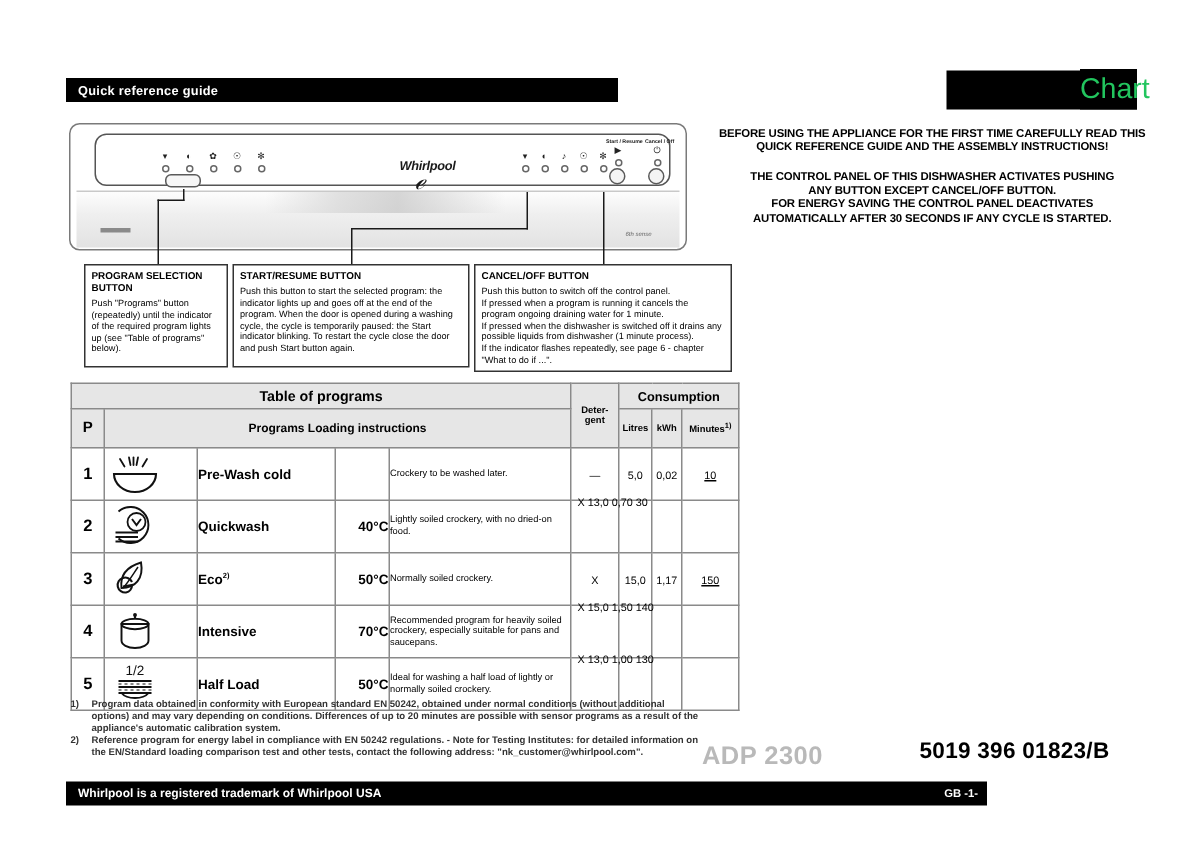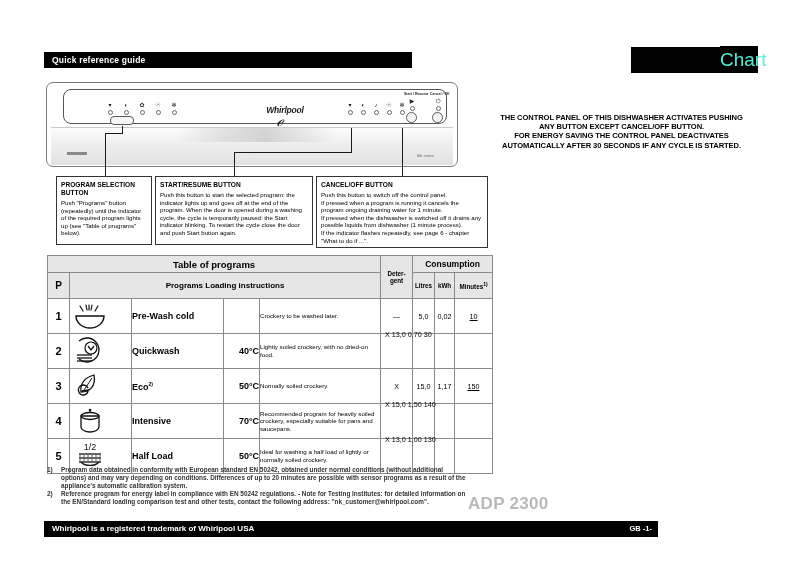--- a/index.html
+++ b/index.html
@@ -40,21 +40,21 @@
     position: absolute;
     left: 631px; top: 47px;
     width: 127px; height: 26px;
     background: #000;
   }
   .topbar-chart {
     position: absolute;
     left: 720px; top: 46px;
     width: 38px; height: 27px;
     background: #000;
-    color: #5eead4;
+    color: #22c55e;
     font-size: 19px;
     font-weight: normal;
     line-height: 27px;
     text-align: left;
   }
 
   
   .appliance-box {
     position: absolute;
     left: 46px; top: 82px;
@@ -419,20 +419,21 @@
   <div class="leader" style="left:105px; top:133px; width:18px; height:1px;"></div>
   <div class="leader" style="left:122px; top:126px; width:1px; height:8px;"></div>
 
   <div class="leader" style="left:234px; top:152px; width:1px; height:24px;"></div>
   <div class="leader" style="left:234px; top:152px; width:118px; height:1px;"></div>
   <div class="leader" style="left:351px; top:128px; width:1px; height:25px;"></div>
 
   <div class="leader" style="left:402px; top:176px; width:1px; height:-0px;"></div>
   <div class="leader" style="left:402px; top:128px; width:1px; height:48px;"></div>
 
+  <div class="warn1">BEFORE USING THE APPLIANCE FOR THE FIRST TIME CAREFULLY READ THIS QUICK REFERENCE GUIDE AND THE ASSEMBLY INSTRUCTIONS!</div>
   <div class="warn2">
     <div>THE CONTROL PANEL OF THIS DISHWASHER ACTIVATES PUSHING</div>
     <div>ANY BUTTON EXCEPT CANCEL/OFF BUTTON.</div>
     <div>FOR ENERGY SAVING THE CONTROL PANEL DEACTIVATES</div>
     <div>AUTOMATICALLY AFTER 30 SECONDS IF ANY CYCLE IS STARTED.</div>
   </div>
 
   <div class="callout" id="callout-1">
     <div class="co-title">PROGRAM SELECTION BUTTON</div>
     <div class="co-body">Push "Programs" button (repeatedly) until the indicator of the required program lights up (see "Table of programs" below).</div>
@@ -605,19 +606,20 @@
       <div class="fn-mark">1)</div>
       <div class="fn-text">Program data obtained in conformity with European standard EN 50242, obtained under normal conditions (without additional options) and may vary depending on conditions. Differences of up to 20 minutes are possible with sensor programs as a result of the appliance's automatic calibration system.</div>
     </div>
     <div class="fn-item">
       <div class="fn-mark">2)</div>
       <div class="fn-text">Reference program for energy label in compliance with EN 50242 regulations. - Note for Testing Institutes: for detailed information on the EN/Standard loading comparison test and other tests, contact the following address: "nk_customer@whirlpool.com".</div>
     </div>
   </div>
 
   <div class="model-name">ADP 2300</div>
+  <div class="doc-code">5019 396 01823/B</div>
 
   <div class="bottombar">
     <div class="bb-left">Whirlpool is a registered trademark of Whirlpool USA</div>
     <div class="bb-right">GB -1-</div>
   </div>
 
 </div>
 
 </body></html>

